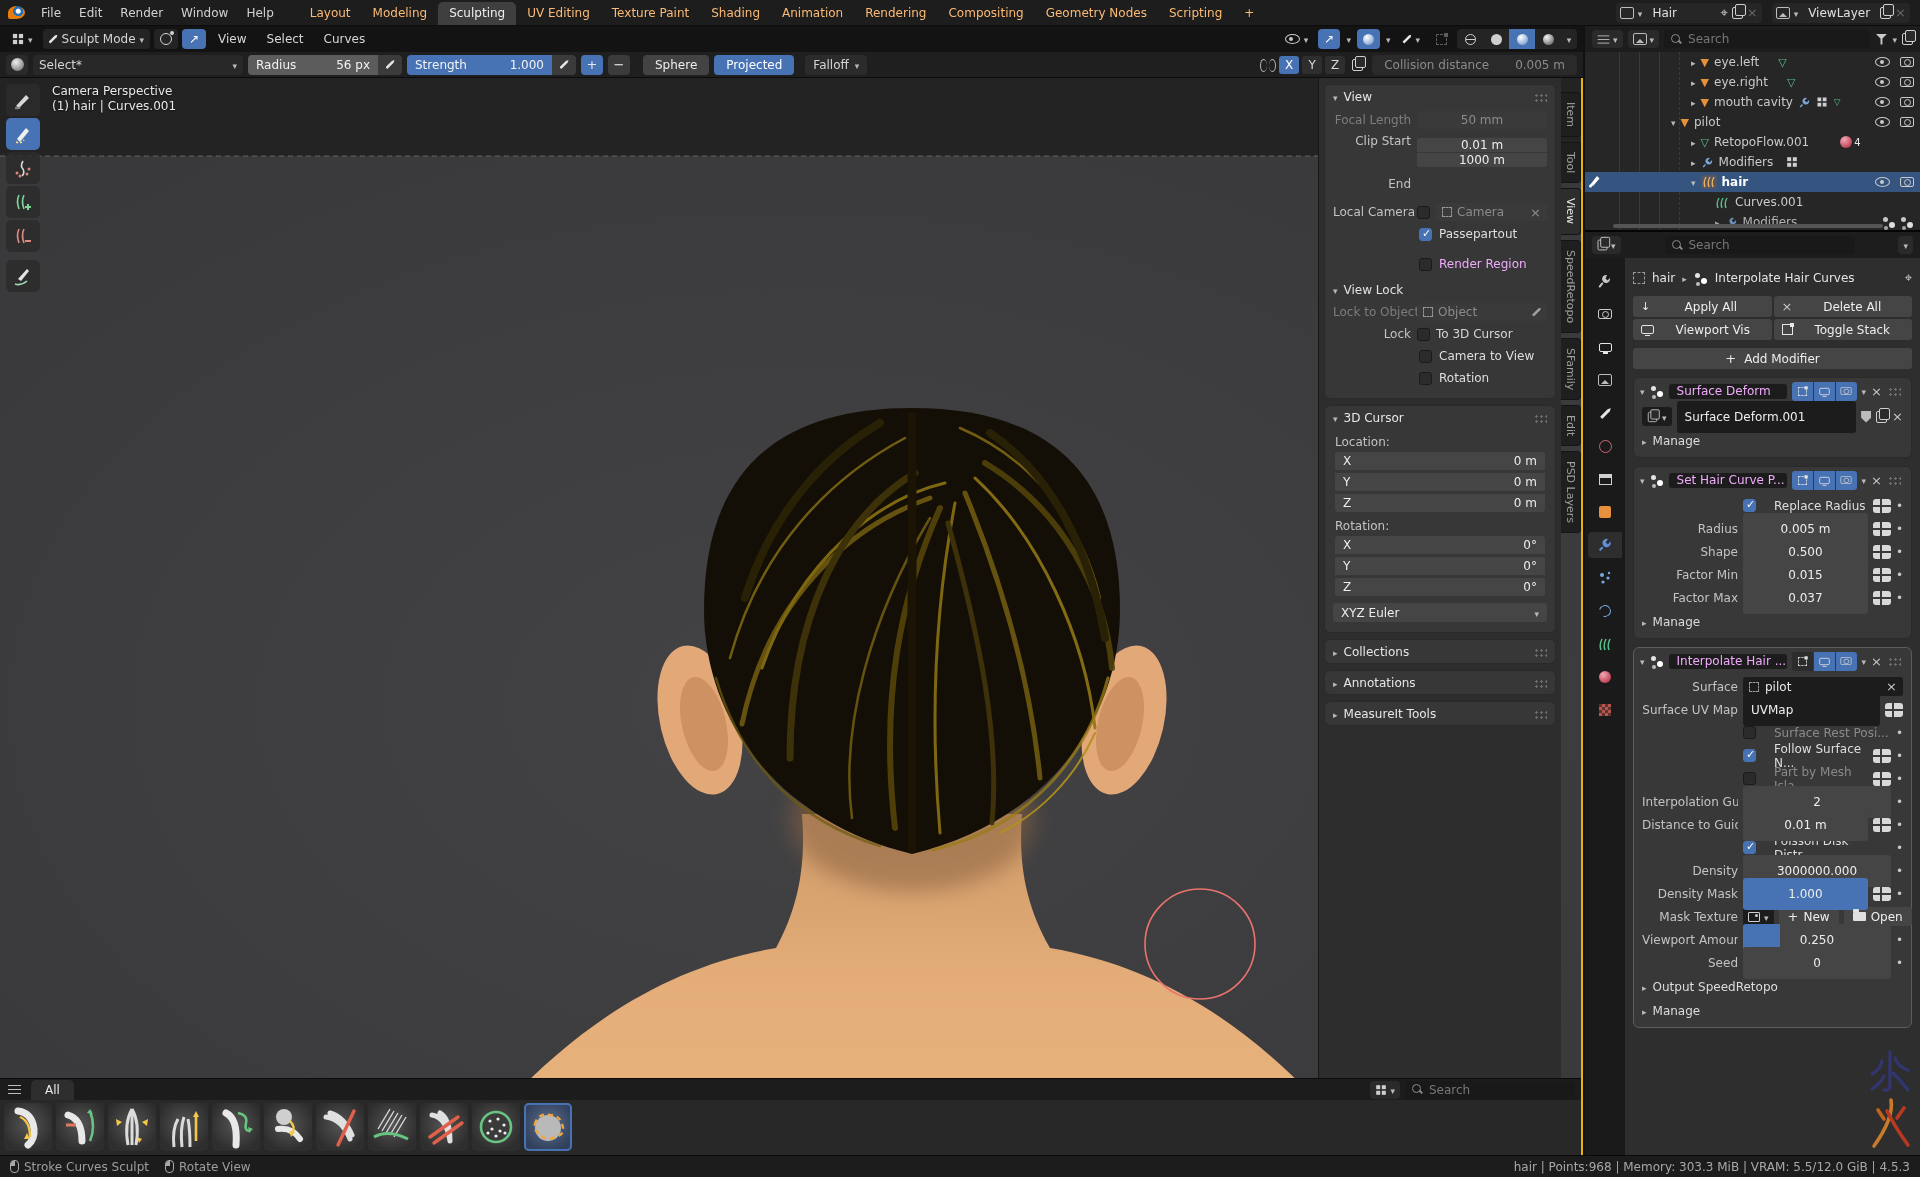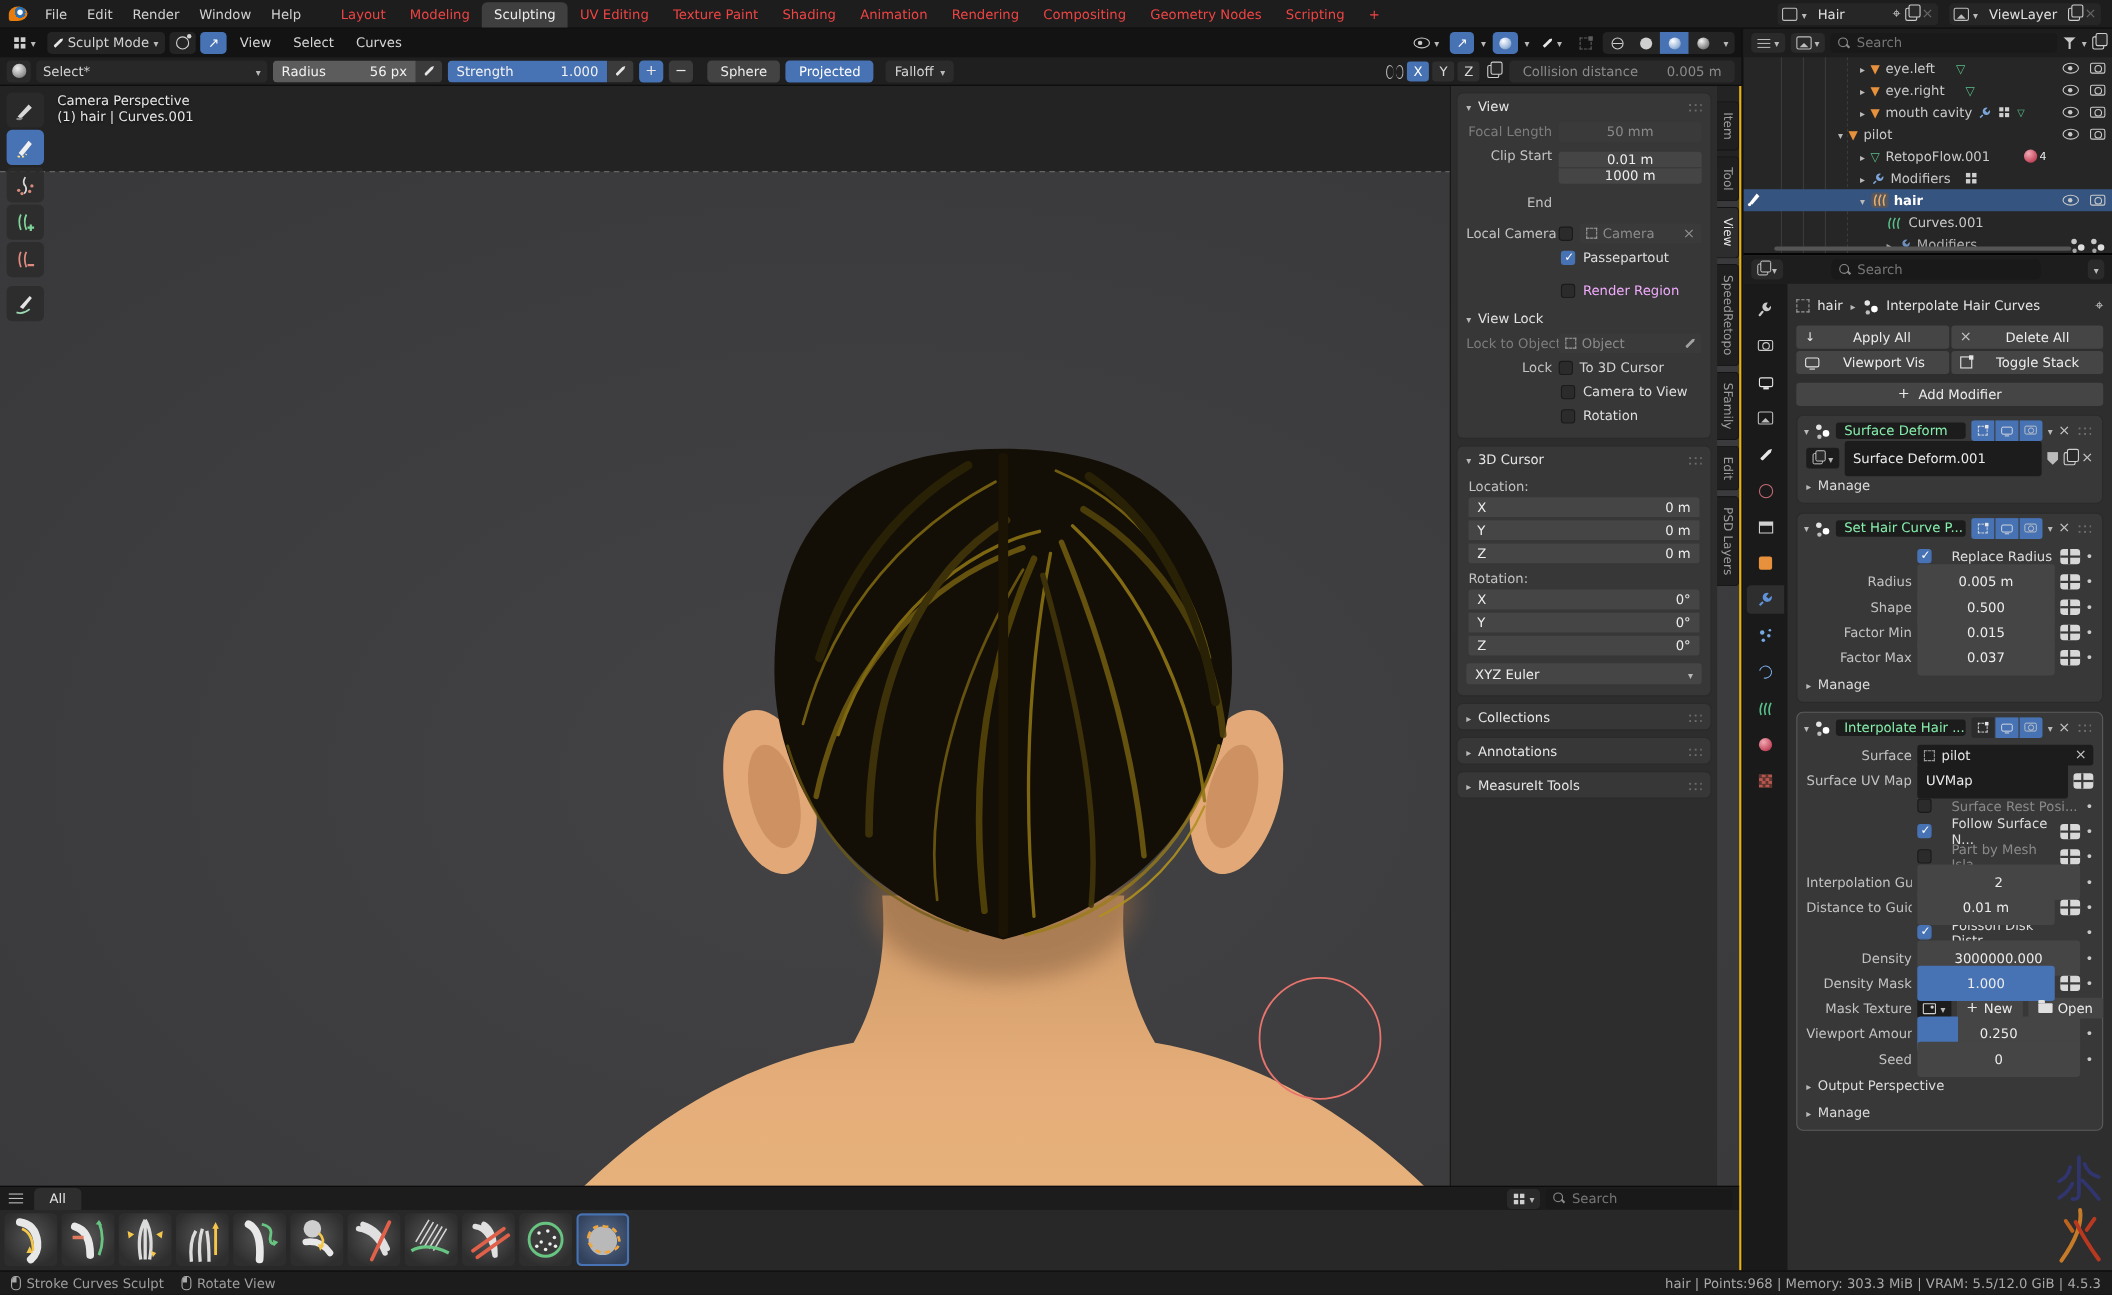--- a/index.html
+++ b/index.html
@@ -55,21 +55,21 @@
   .i-nodes::after{content:"";position:absolute;left:7px;top:6px;width:6px;height:6px;border-radius:50%;background:#fff;box-shadow:-6px 3px 0 -1px #bdbdbd}
   .i-ball{width:12px;height:12px;border-radius:50%;display:inline-block;background:radial-gradient(circle at 35% 30%,#f2a9b4,#c2475c 70%)}
   .mousebtn{width:9px;height:13px;border:1.3px solid #a9a9a9;border-radius:4px;display:inline-block;position:relative;flex:none}
   .mousebtn::after{content:"";position:absolute;left:0;top:0;width:4px;height:5px;background:#a9a9a9;border-radius:3px 0 0 0}
 
   
   .topbar{position:absolute;left:0;top:0;width:1920px;height:26px;background:#1d1d1d;display:flex;align-items:center;border-bottom:1px solid #0d0d0d;z-index:30}
   .blogo{width:17px;height:13px;margin:0 7px 0 8px;border-radius:50% 50% 50% 2px;background:radial-gradient(circle at 60% 40%,#fff 0 2px,#2a6fb0 3px 5px,#e87d0d 5px)}
   .tmenu{padding:0 9px;color:#d2d2d2;cursor:default}
   .wstabs{display:flex;margin-left:16px;height:100%;align-items:flex-end}
-  .wstab{padding:4px 11px 5px;color:#ef4444;border-radius:5px 5px 0 0}
+  .wstab{padding:4px 11px 5px;color:#fdba74;border-radius:5px 5px 0 0}
   .wstab.active{background:#3f3f3f;color:#efefef}
   .tb-right{margin-left:auto;display:flex;gap:10px;padding-right:10px}
   .idwidget{display:flex;align-items:center;background:#262626;border-radius:4px;height:20px;padding:0 4px;gap:4px}
   .idwidget .name{color:#e0e0e0;padding:0 6px;min-width:70px}
   .miniic{width:14px;height:12px;border:1.3px solid #bdbdbd;border-radius:2px;display:inline-block;position:relative}
   .miniic.photo::after{content:"";position:absolute;left:2px;bottom:1px;border-left:4px solid transparent;border-right:4px solid transparent;border-bottom:4px solid #bdbdbd}
 
   
   .vph{position:absolute;left:0;top:26px;width:1583px;height:26px;background:#131313;display:flex;align-items:center;gap:4px;padding:0 6px;z-index:25}
   .hbtn{display:flex;align-items:center;gap:4px;background:#242424;border-radius:4px;height:20px;padding:0 6px}
@@ -194,21 +194,21 @@
   .crumb{display:flex;align-items:center;gap:7px;height:24px;color:#e4e4e4}
   .crumb .i-pin{margin-left:auto}
   .btn2{flex:1;height:21px;background:#454545;border-radius:3px;display:flex;align-items:center;gap:8px;padding:0 8px;color:#ededed}
   .btn2 .ctr{flex:1;text-align:center}
   .btngrid{display:flex;flex-direction:column;gap:2px;margin-top:6px}
   .btngrid .r{display:flex;gap:2px}
   .addmod{height:21px;background:#454545;border-radius:3px;display:flex;align-items:center;justify-content:center;gap:8px;margin-top:8px;color:#ededed}
   .mod{background:#383838;border:1px solid #2a2a2a;border-radius:6px;margin-top:8px;padding-bottom:6px}
   .mod.active{border-color:#5c5c5c}
   .mhead{display:flex;align-items:center;gap:5px;height:26px;padding:0 6px}
-  .mname{background:#1c1c1c;border-radius:3px;height:15px;display:flex;align-items:center;padding:0 8px;color:#86efac;width:118px;white-space:nowrap;overflow:hidden}
+  .mname{background:#1c1c1c;border-radius:3px;height:15px;display:flex;align-items:center;padding:0 8px;color:#f0abfc;width:118px;white-space:nowrap;overflow:hidden}
   .mtgl{width:21px;height:19px;background:#2c2c2c;display:flex;align-items:center;justify-content:center;flex:none}
   .mtgl.on{background:#4772b3}
   .tglgrp{display:flex;gap:1px;border-radius:3px;overflow:hidden}
   .mrow{display:flex;align-items:center;gap:5px;height:21px;margin:2px 8px}
   .mlab{width:96px;text-align:right;color:#c3c3c3;flex:none;white-space:nowrap;overflow:hidden}
   .mfld{flex:1;height:32px;background:#454545;border-radius:3px;display:flex;align-items:center;justify-content:center;color:#ededed;position:relative;overflow:hidden}
   .mfld.dark{background:#1c1c1c;justify-content:flex-start;padding:0 8px}
   .mfld.slider100{background:#4772b3}
   .mfld.slider25{background:linear-gradient(to right,#4772b3 0 25%,#454545 25%)}
   .mcb{display:flex;align-items:center;gap:18px;flex:1;color:#dedede}
@@ -1213,21 +1213,21 @@
         <div class="mfld slider25">0.250</div>
         <span class="i-dot"></span>
       </div>
       <div class="mrow">
         <span class="mlab">Seed</span>
         <div class="mfld">0</div>
         <span class="i-dot"></span>
       </div>
       <div class="collrow">
         <span class="i-chevr"></span>
-        <span>Output Perspective</span>
+        <span>Output SpeedRetopo</span>
       </div>
       <div class="collrow">
         <span class="i-chevr"></span>
         <span>Manage</span>
       </div>
     </div>
 
     <div class="kanji">
       <svg width="44" height="46" viewBox="0 0 44 46">
         <g fill="none" stroke="#33387e" stroke-width="3.4" stroke-linecap="round" opacity=".9">

